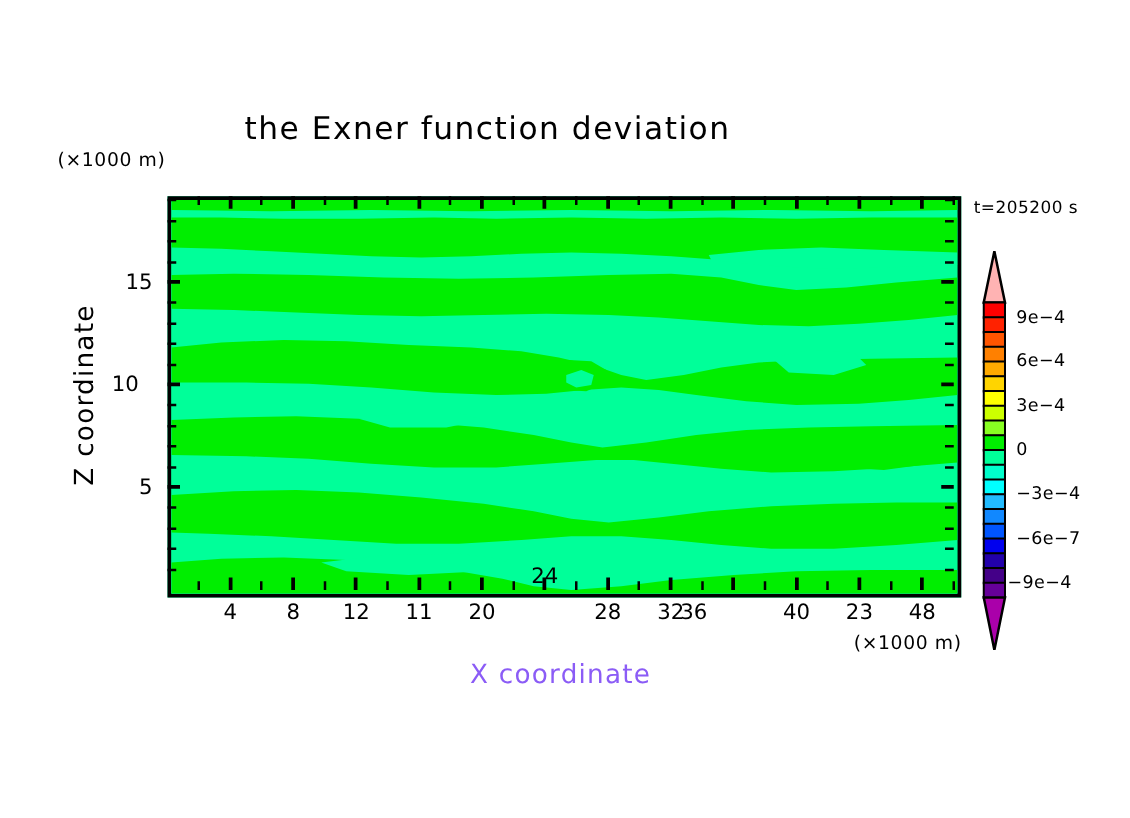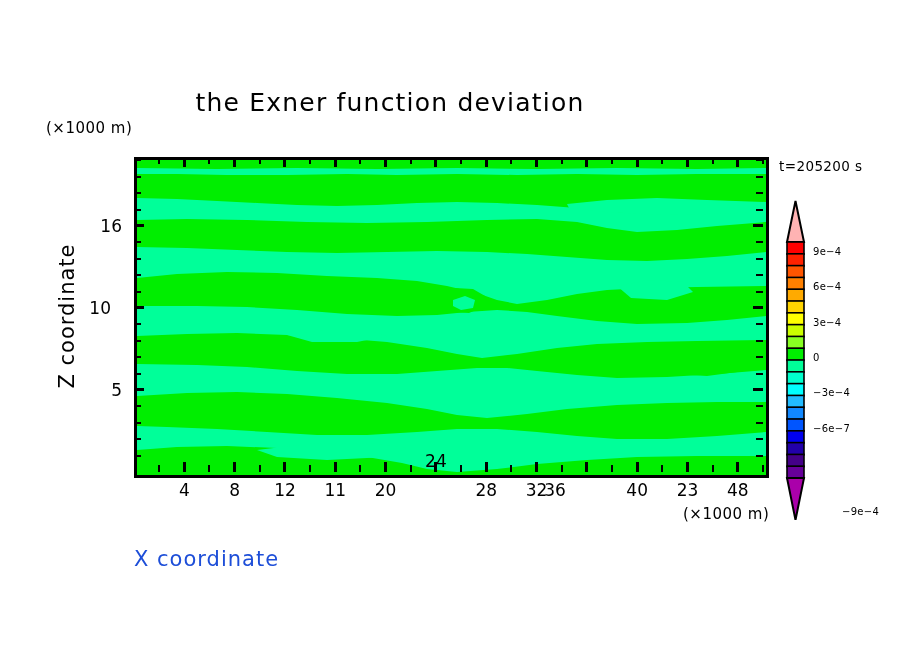--- a/index.html
+++ b/index.html
@@ -56,24 +56,24 @@
     color: #000;
     white-space: nowrap;
   }
 
   
   #x-axis-title {
     position: absolute;
     left: 134px;
     top: 527px;
     width: 629px;
+    text-align: center;
     font-size: 21px;
     letter-spacing: 1px;
-    color: #1d4ed8;
-    margin-top: 20px;
+    color: #8b5cf6;
   }
   #y-axis-title {
     position: absolute;
     left: -33px;
     top: 304px;
     width: 200px;
     text-align: center;
     font-size: 21px;
     letter-spacing: 1px;
     color: #000;
@@ -127,21 +127,21 @@
 
   
   #colorbar {
     position: absolute;
     left: 783px;
     top: 200px;
   }
   #colorbar-svg { display: block; }
   .cb-label {
     position: absolute;
-    font-size: 10px;
+    font-size: 14px;
     color: #000;
     white-space: nowrap;
     letter-spacing: 0.3px;
   }
 </style>
 </head>
 <body>
 
 <div id="root">
 
@@ -302,21 +302,21 @@
       <div class="tick tick-y" style="left: 134px; top: 192.094px;"></div>
       <div class="tick tick-y" style="left: 756px; top: 192.094px;"></div>
       <div class="tick tick-y" style="left: 134px; top: 175.688px;"></div>
       <div class="tick tick-y" style="left: 756px; top: 175.688px;"></div>
       <div class="tick tick-y" style="left: 134px; top: 159.281px;"></div>
       <div class="tick tick-y" style="left: 756px; top: 159.281px;"></div>
     </div>
   <div id="y-tick-labels">
       <div class="tick-label-y" style="left: 82px; top: 379.969px;">5</div>
       <div class="tick-label-y" style="left: 71px; top: 297.938px;">10</div>
-      <div class="tick-label-y" style="left: 82px; top: 215.906px;">16</div>
+      <div class="tick-label-y" style="left: 82px; top: 215.906px;">15</div>
     </div>
 
   <div id="x-axis-title">X coordinate</div>
   <div id="y-axis-title">Z coordinate</div>
 
   <div id="units-bottom-right">(×1000 m)</div>
 
   <div id="colorbar">
     <svg id="colorbar-svg" width="26" height="320" viewBox="0 0 26 320" xmlns="http://www.w3.org/2000/svg">
         <path d="M12.5,1 L21,42 L4,42 Z" fill="#ffb3b3" stroke="#000" stroke-width="2"></path>
@@ -343,16 +343,16 @@
         <path d="M4,278 L21,278 L12.5,320 Z" fill="#aa00aa" stroke="#000" stroke-width="2"></path>
       </svg>
   </div>
   <div id="colorbar-labels">
       <div class="cb-label" style="left: 813px; top: 245.8px;">9e−4</div>
       <div class="cb-label" style="left: 813px; top: 281.2px;">6e−4</div>
       <div class="cb-label" style="left: 813px; top: 316.6px;">3e−4</div>
       <div class="cb-label" style="left: 813px; top: 352px;">0</div>
       <div class="cb-label" style="left: 813px; top: 387.4px;">−3e−4</div>
       <div class="cb-label" style="left: 813px; top: 422.8px;">−6e−7</div>
-      <div class="cb-label" style="left: 842px; top: 458.2px; margin-top: 48px;">−9e−4</div>
+      <div class="cb-label" style="left: 806px; top: 458.2px;">−9e−4</div>
     </div>
 
 </div>
 
 </body></html>

